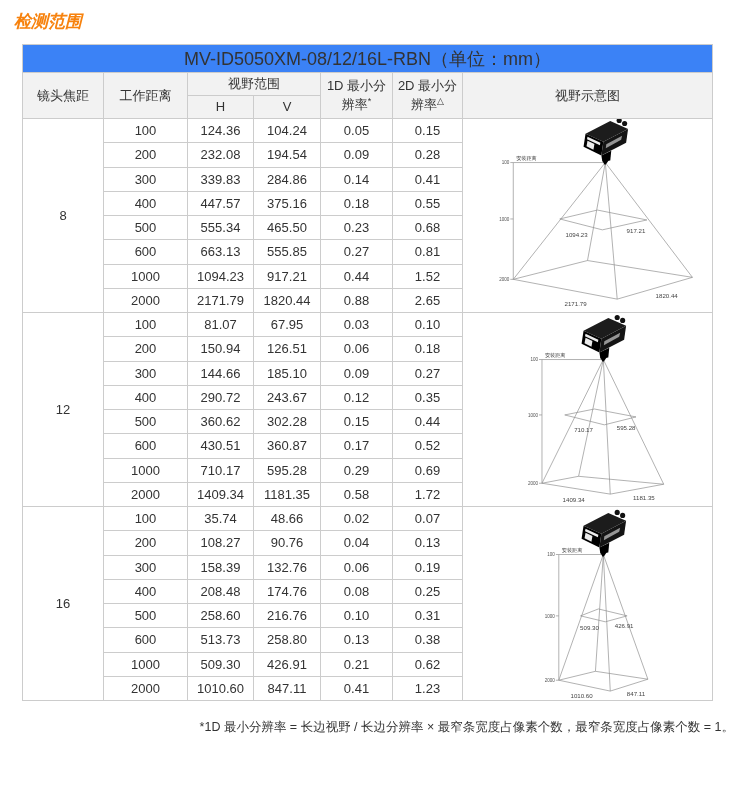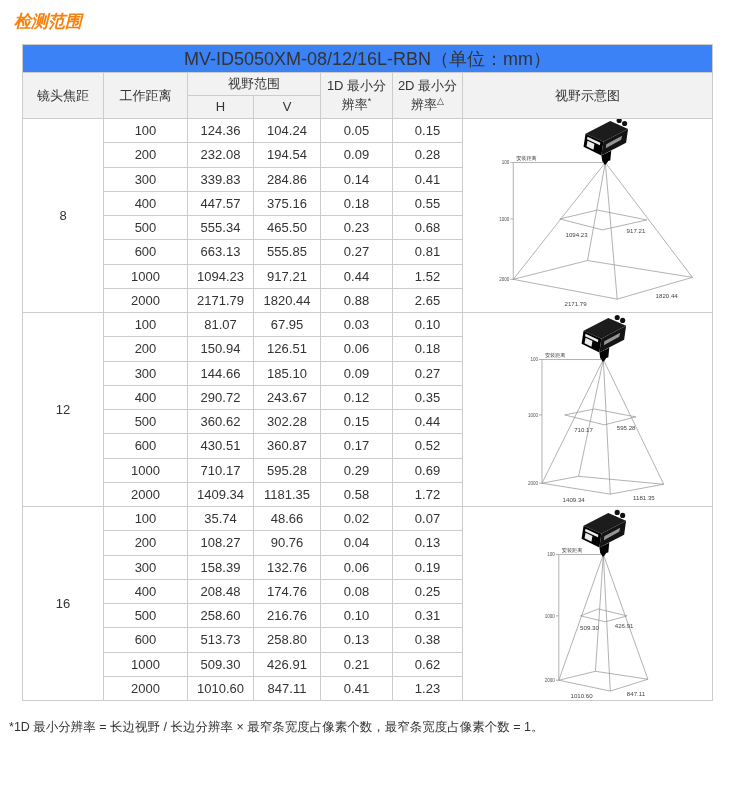--- a/index.html
+++ b/index.html
@@ -43,21 +43,21 @@
     background: #f2f2f2;
     height: 23px;
     line-height: 1.35;
   }
   sup.hdr-marker { font-size: 9px; }
   td.data-cell { height: 24px; background: #ffffff; }
   td.focal-cell { background: #ffffff; }
   td.diagram-cell { background: #ffffff; padding: 1px; }
   td.diagram-cell svg { display: block; margin: 0 auto; }
   .footnotes { margin: 17px 0 0 9px; font-size: 12.5px; color: #333; }
-  .footnote { margin: 0 0 9px 0; line-height: 1.45; }
+  .footnote { margin: 0 0 9px 0; line-height: 1.45; text-align: right; }
   .fn-marker { font-size: 12.5px; }
   .fn-marker.sup { font-size: 9px; vertical-align: super; }
   .dln { stroke: #8f8f8f; stroke-width: 0.7; fill: none; }
   .dquad { stroke: #8f8f8f; stroke-width: 0.7; fill: none; }
   .dtick { font-size: 4.6px; fill: #555; font-family: "Liberation Sans", sans-serif; }
   .daxis { font-size: 5.2px; fill: #444; font-family: "Liberation Sans", sans-serif; }
   .dlab { font-size: 6.2px; fill: #444; font-family: "Liberation Sans", sans-serif; }
 </style>
 </head>
 <body>

